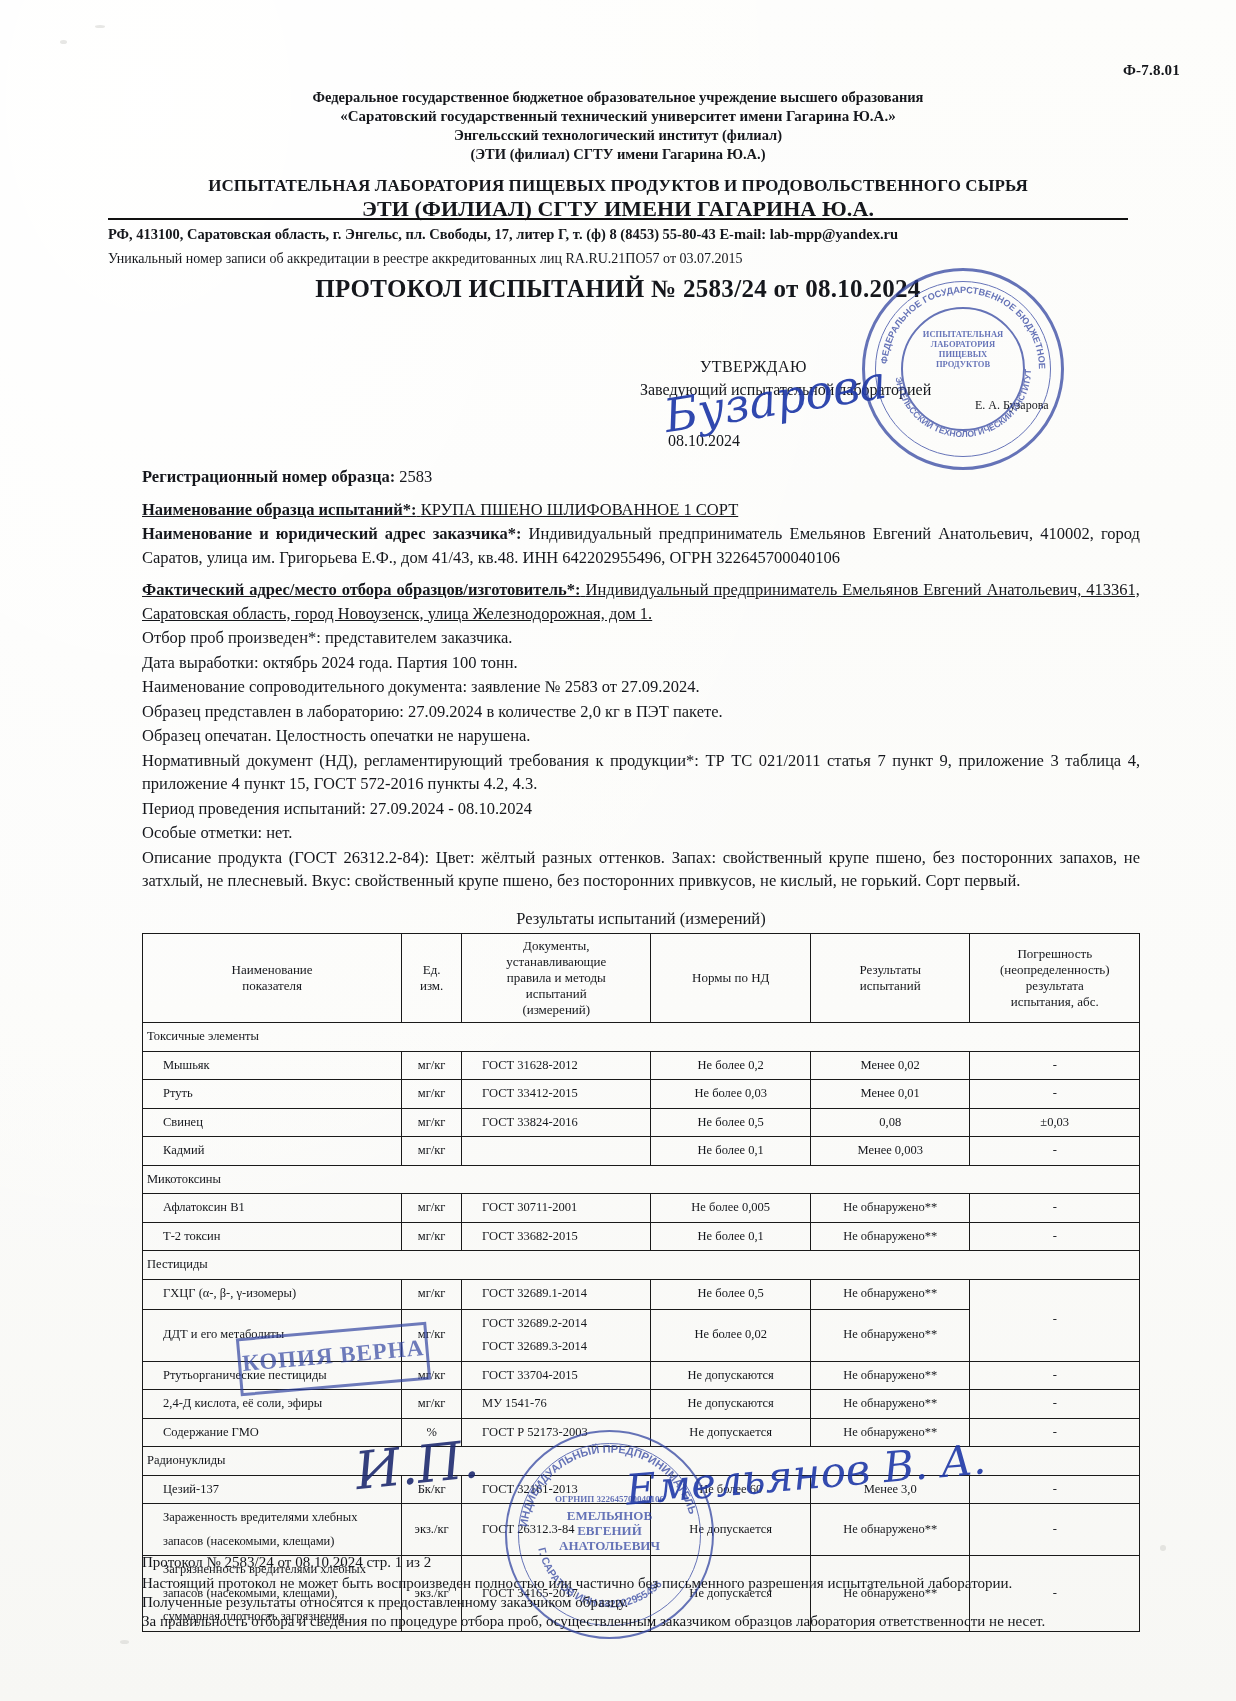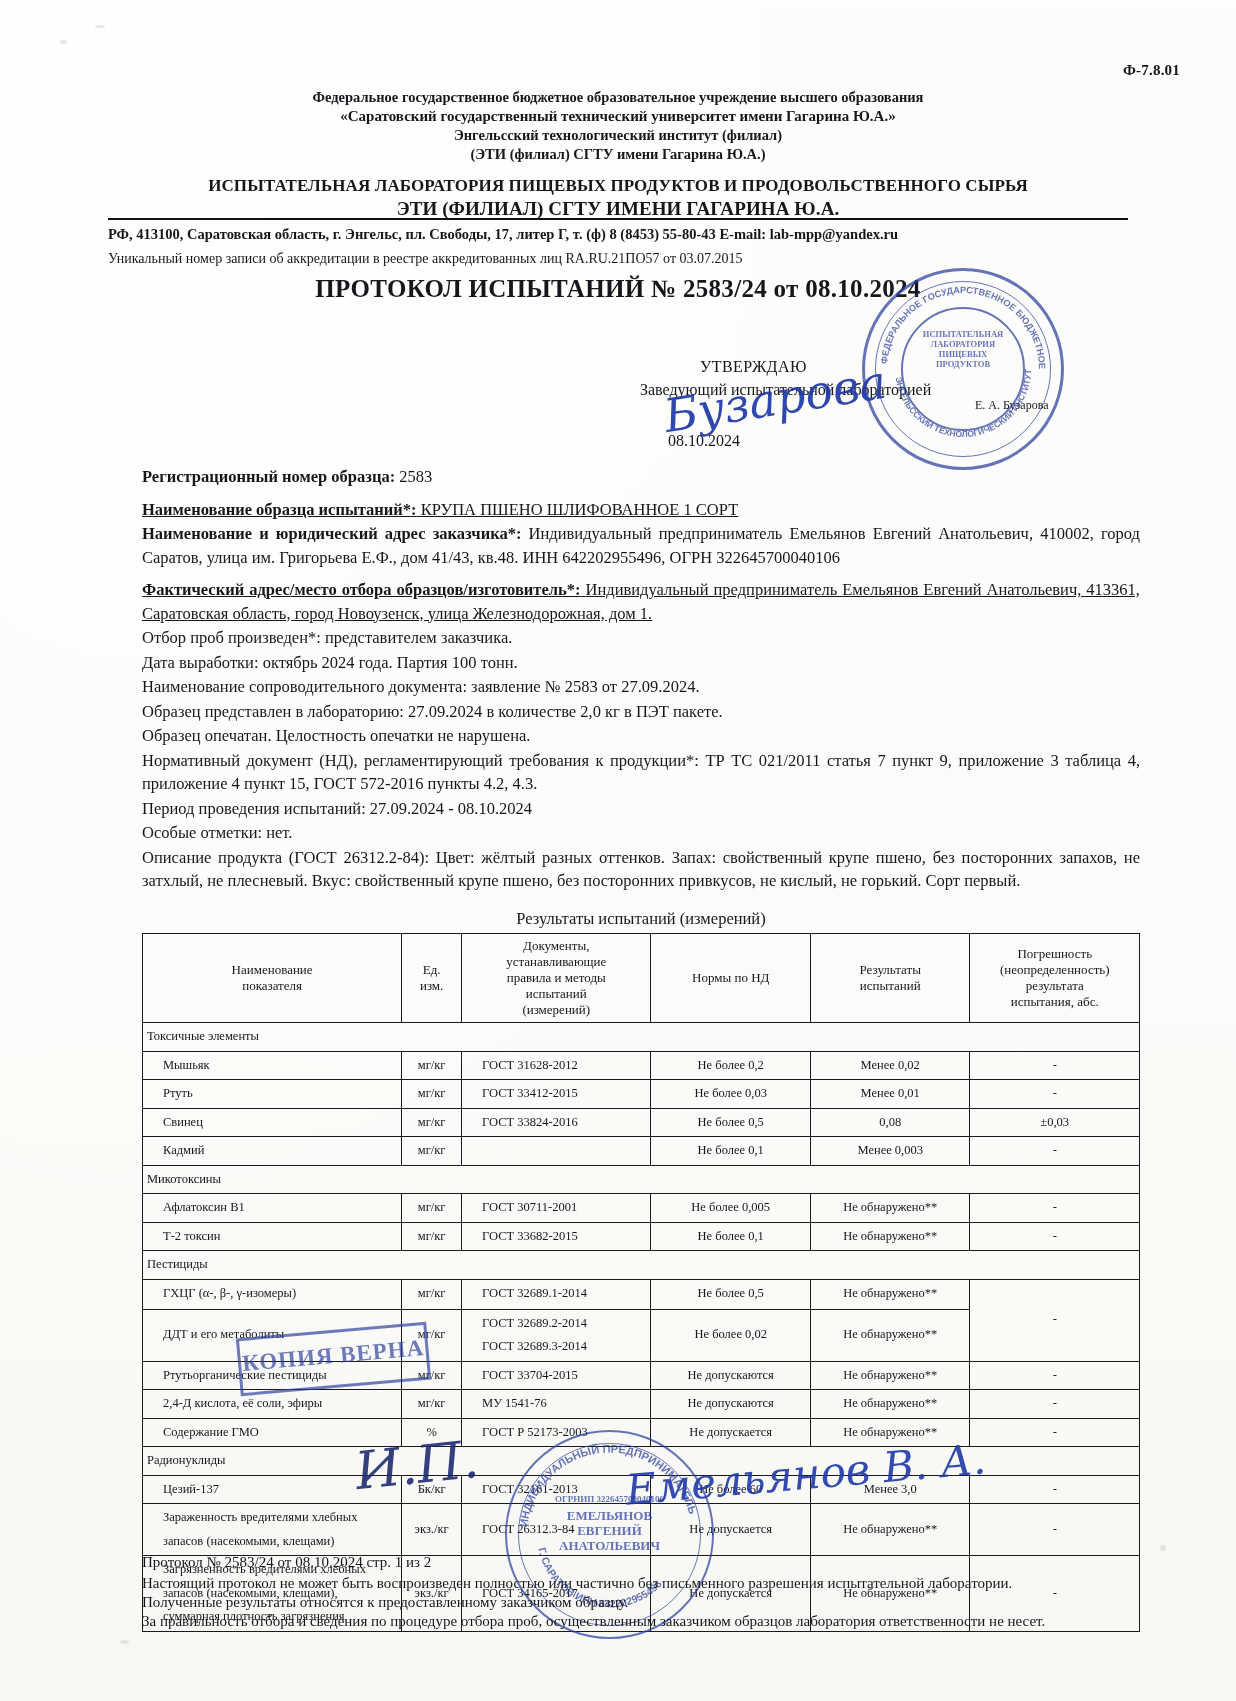--- a/index.html
+++ b/index.html
@@ -25,21 +25,21 @@
   }
   .hdr{
     position:absolute;left:120px;right:120px;top:88px;
     text-align:center;
   }
   .hdr .l1{font-size:14.5px;font-weight:bold;line-height:19px;}
   .hdr .l2{font-size:15px;font-weight:bold;line-height:19px;}
   .hdr .l3{font-size:14.5px;font-weight:bold;line-height:19px;}
   .hdr .l4{font-size:14.5px;font-weight:bold;line-height:19px;}
   .hdr .lab{font-size:17px;font-weight:bold;line-height:23px;margin-top:10px;letter-spacing:.1px;}
-  .hdr .lab2{font-size:19px;font-weight:bold;line-height:23px;letter-spacing:.1px;}
+  .hdr .lab2{font-size:22px;font-weight:bold;line-height:23px;letter-spacing:.1px;}
   .rule{
     position:absolute;left:108px;right:108px;top:218px;
     border-top:2px solid #111;
   }
   .addr{
     position:absolute;left:108px;right:108px;top:224px;
     font-size:14.5px;font-weight:bold;line-height:21px;
   }
   .accr{
     position:absolute;left:108px;right:108px;top:248px;

